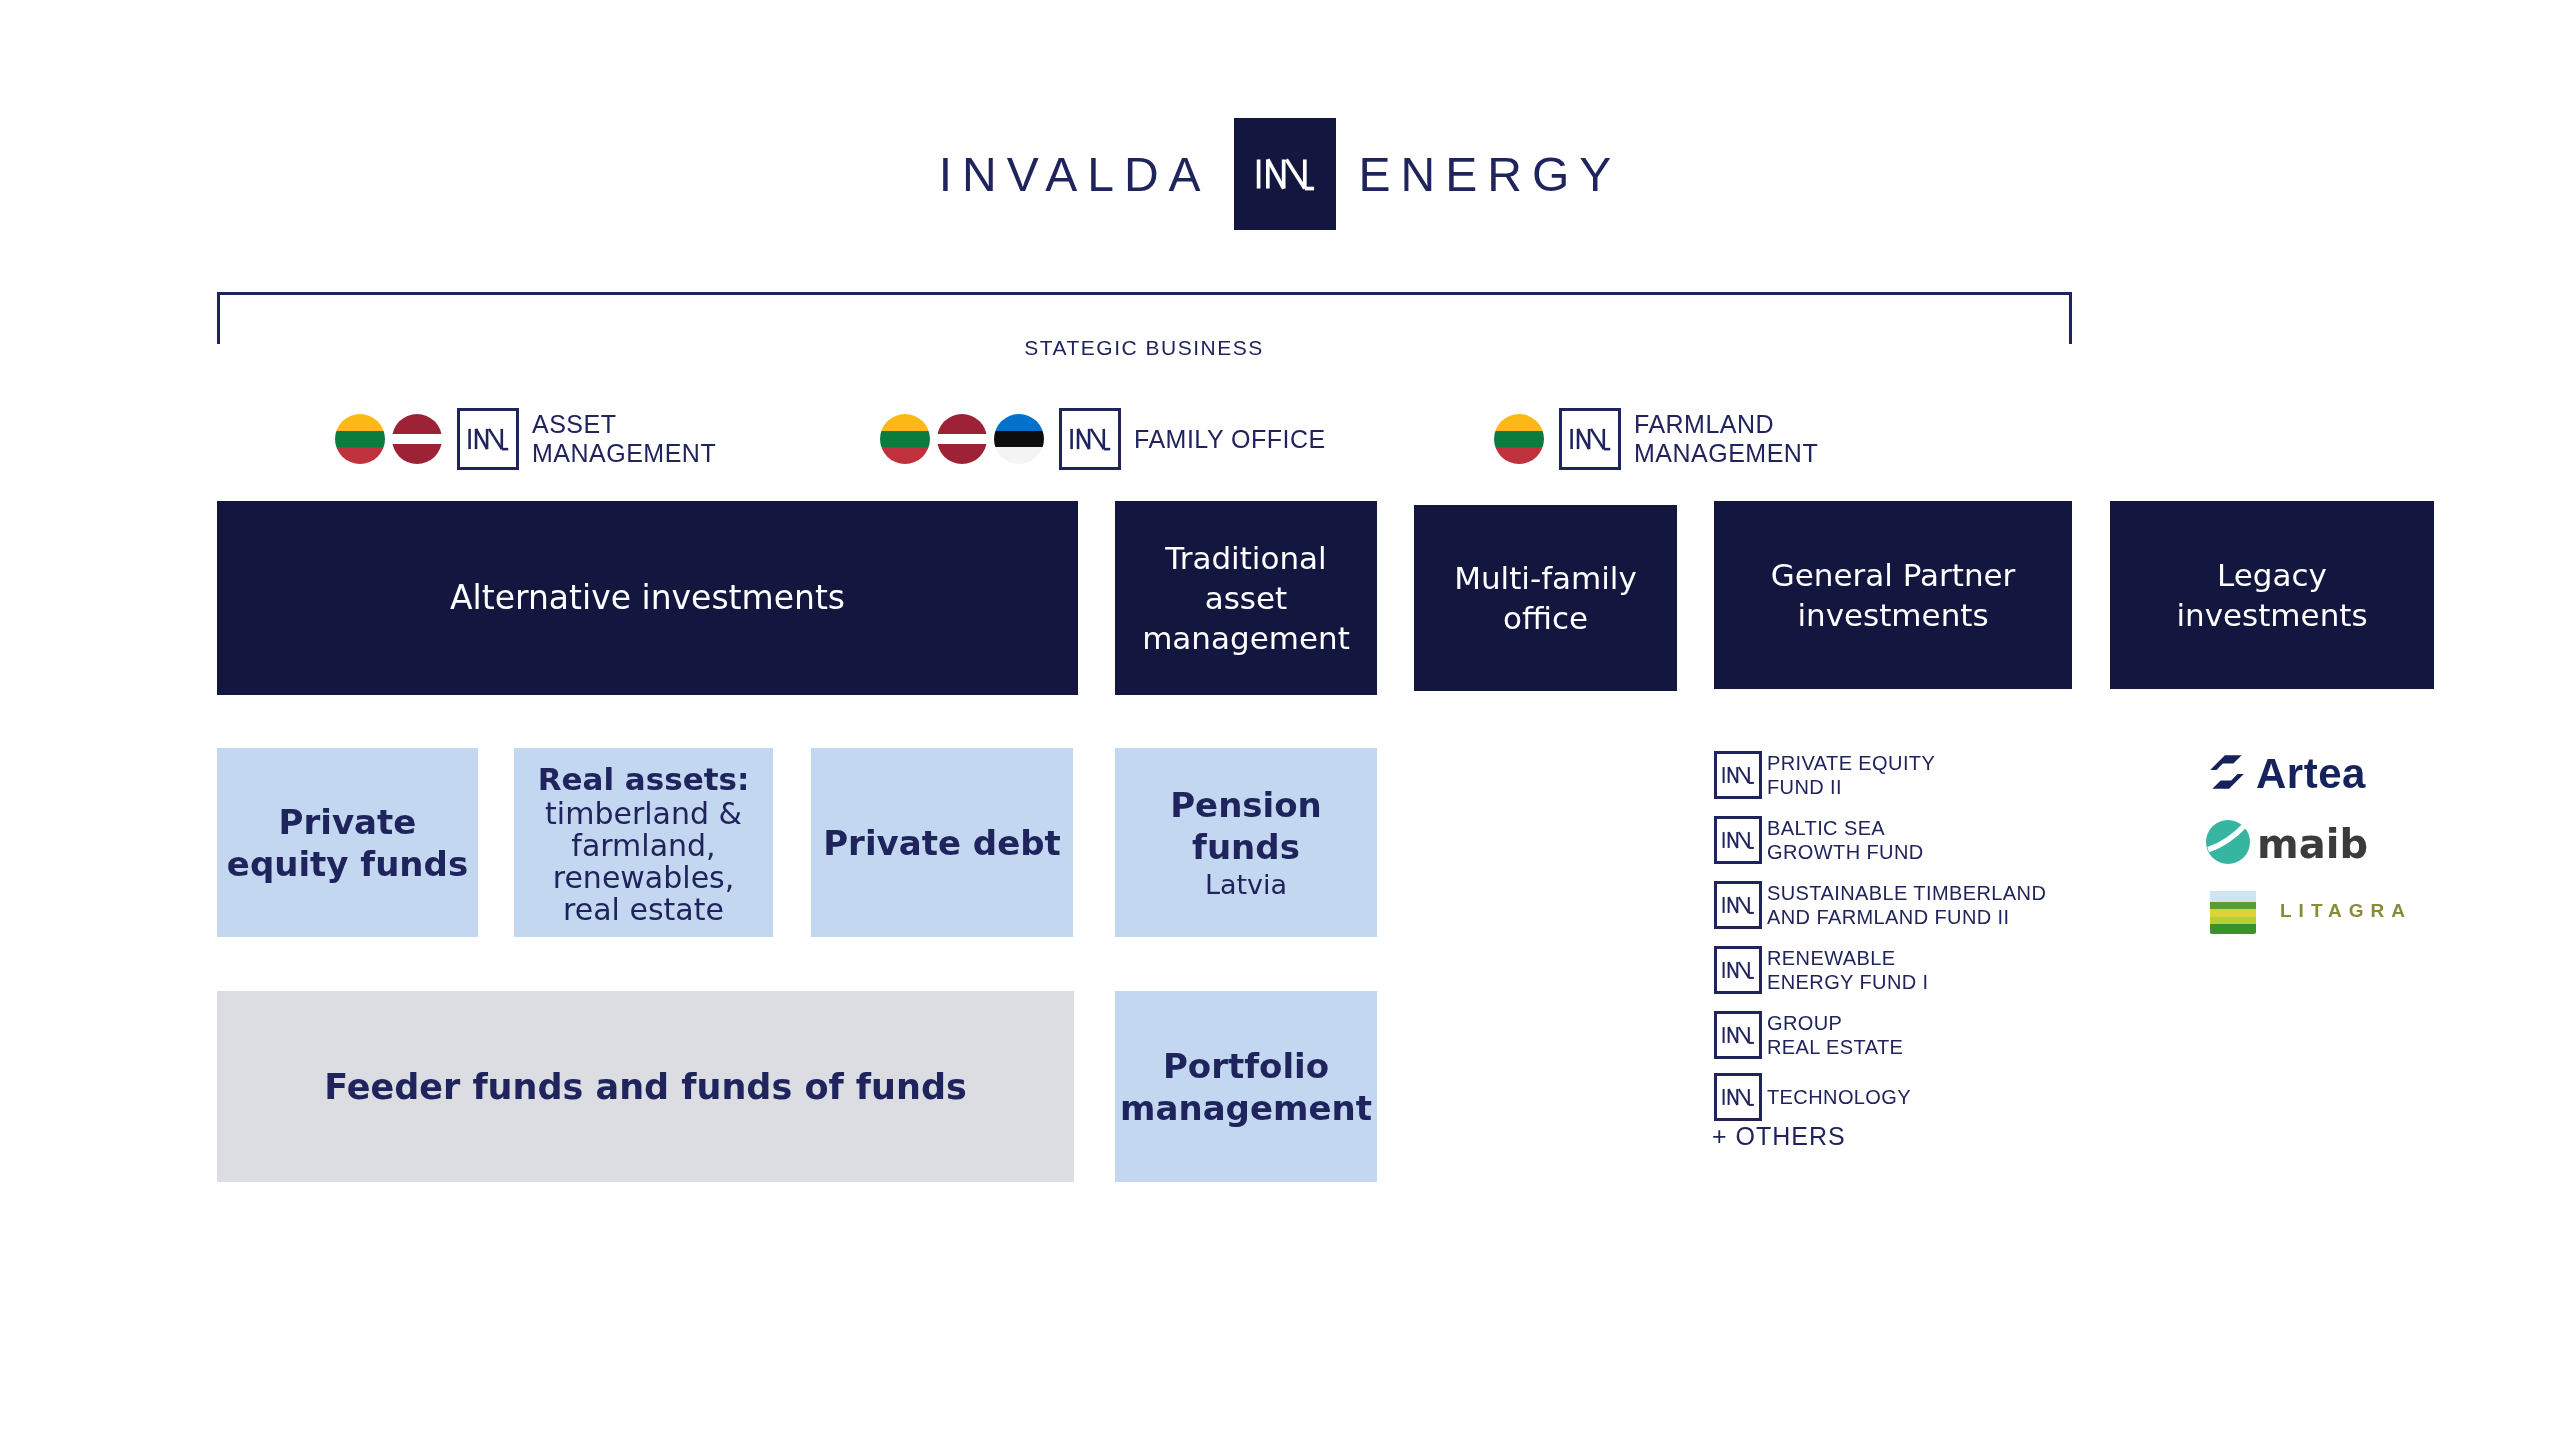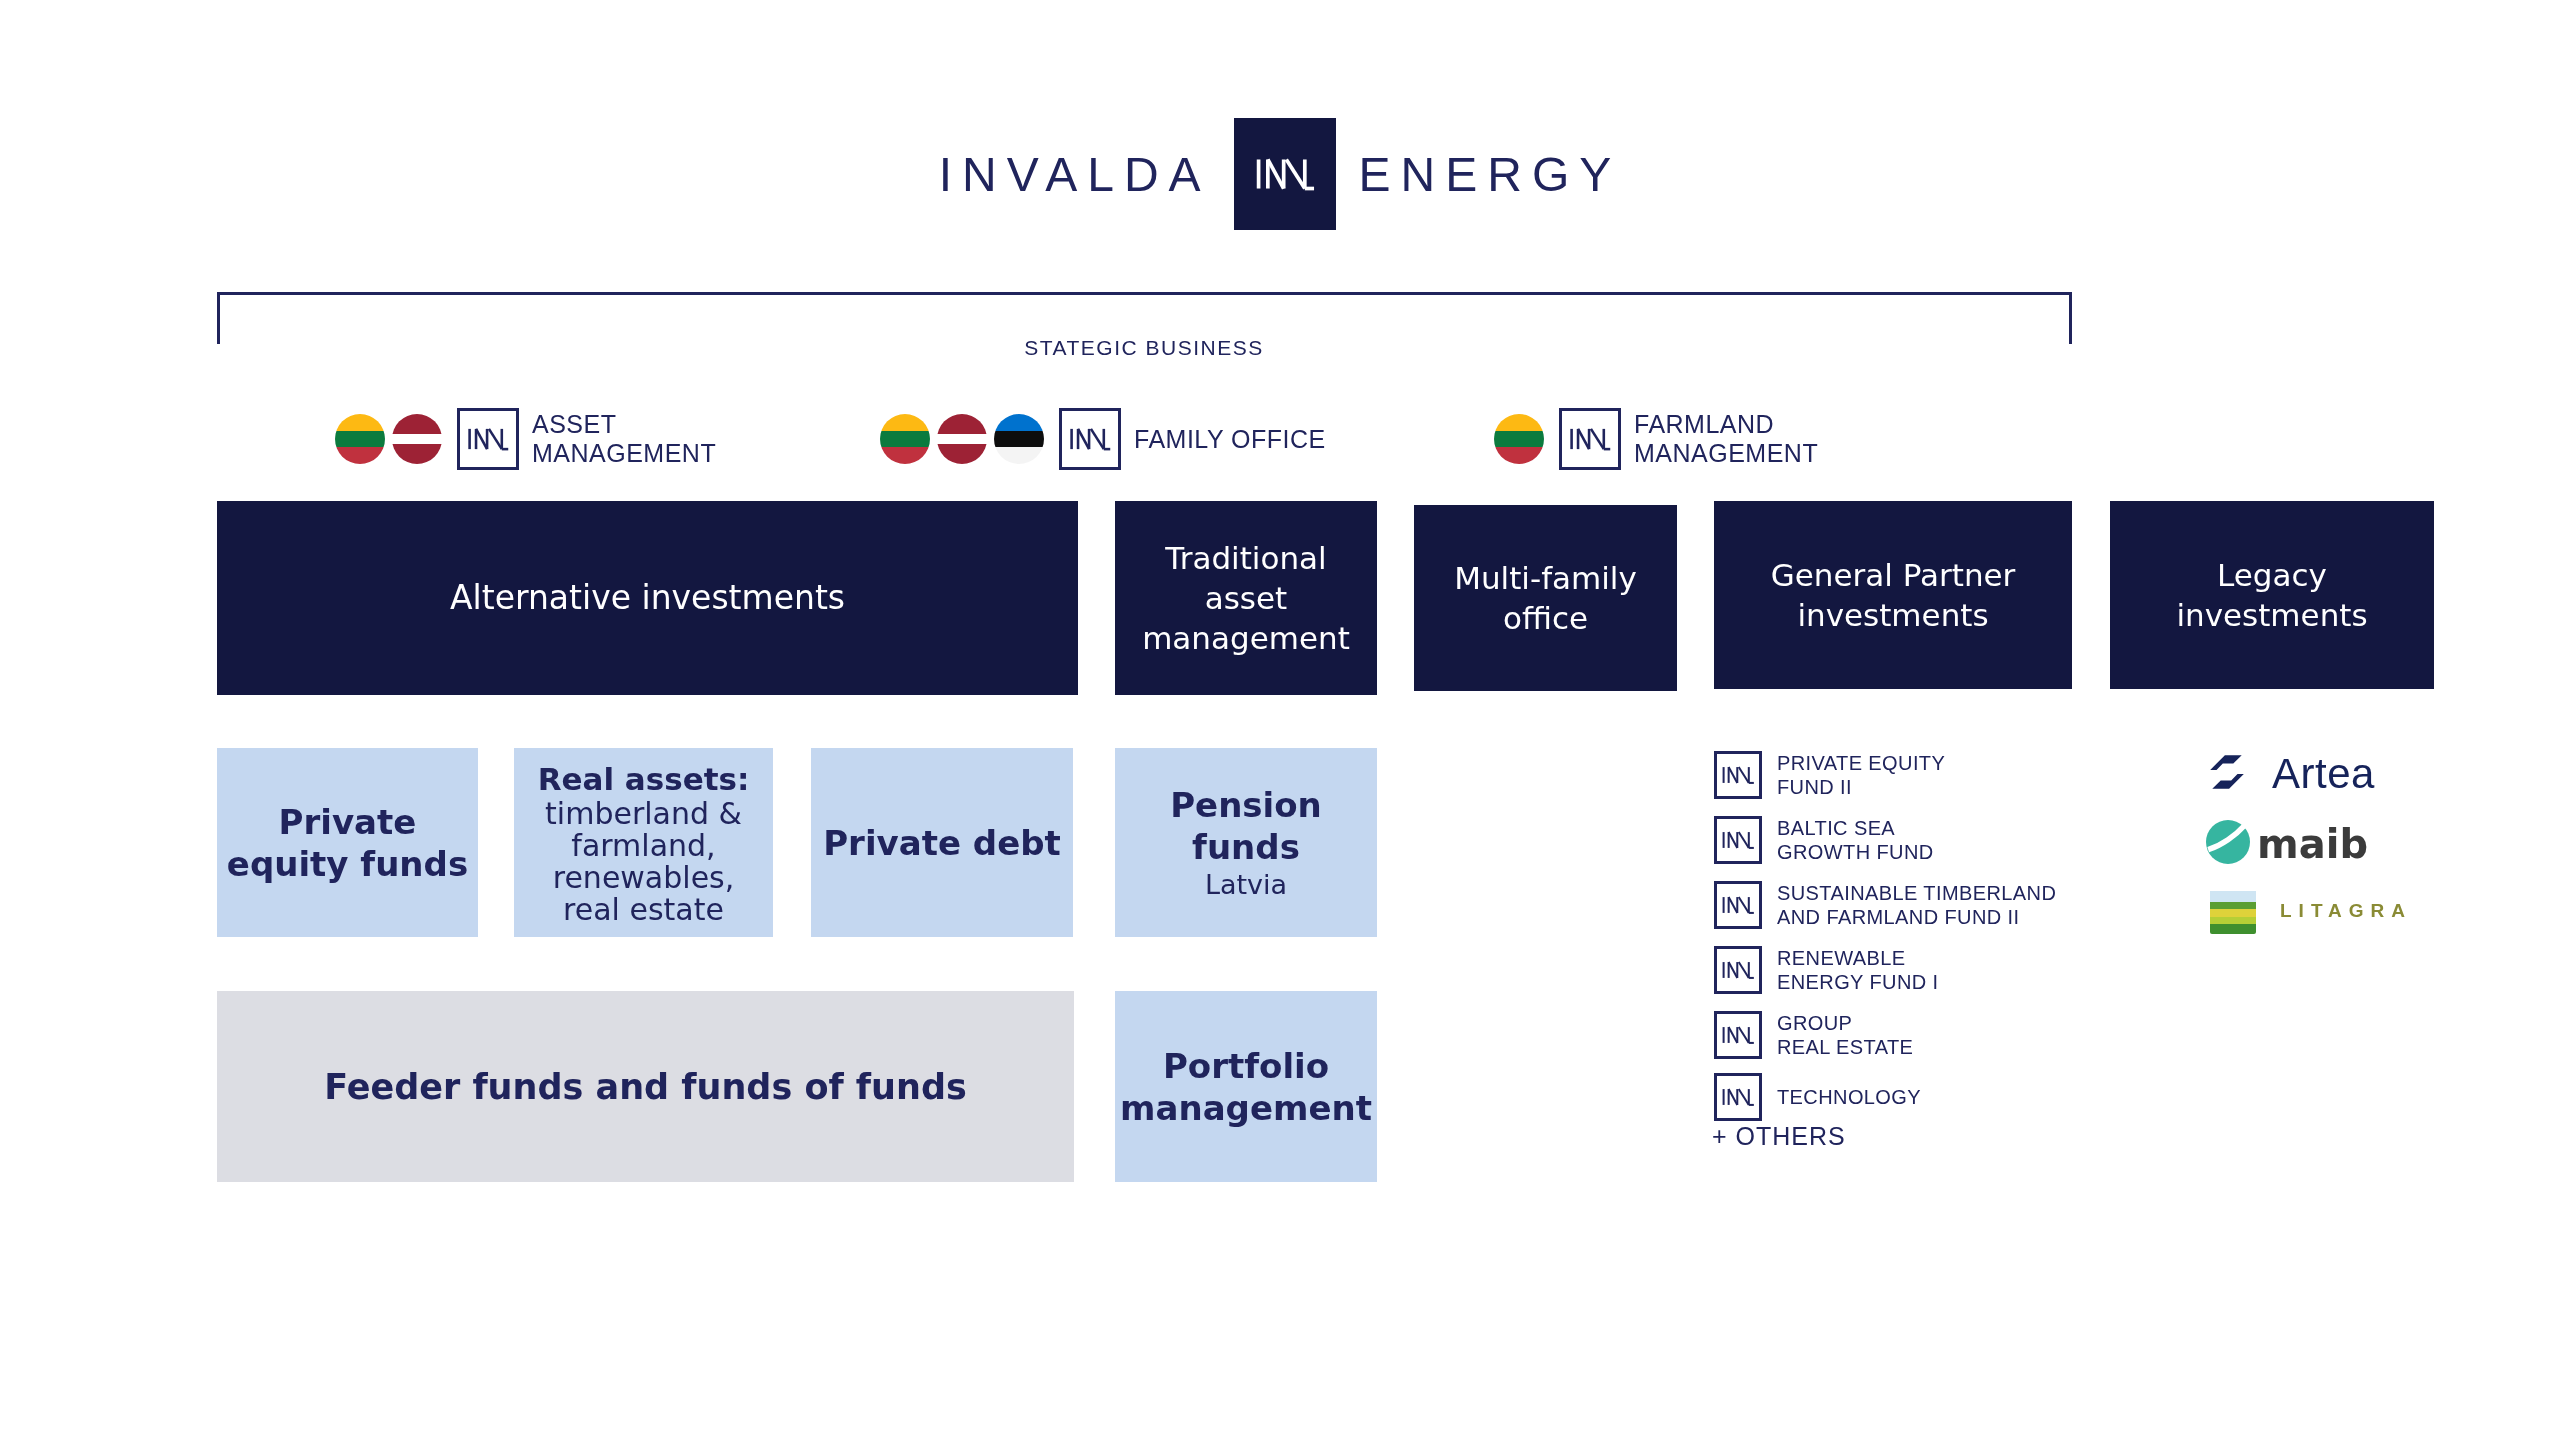--- a/index.html
+++ b/index.html
@@ -49,35 +49,35 @@
   .card { position:absolute; background:var(--light-blue,#c4d7f0);
           color:var(--text-navy,#15195a); display:flex; flex-direction:column;
           align-items:center; justify-content:center; text-align:center;
           font-family:"DejaVu Sans",sans-serif; font-weight:700;
           font-size:34px; line-height:42px; }
   .card.gray { background:var(--gray,#dcdde3); }
   .card .sub { font-weight:400; font-size:27px; line-height:33px; }
   .card .sub-lines { font-weight:400; font-size:30px; line-height:32px; }
 
   
-  .fund-item { position:absolute; display:flex; align-items:center; gap:15px; }
+  .fund-item { position:absolute; display:flex; align-items:center; gap:5px; }
   .fund-icon { width:48px; height:48px; border:3px solid var(--text-navy,#262a5e);
                box-sizing:border-box; background:#ffffff; flex:0 0 auto;
                display:flex; align-items:center; justify-content:center; }
   .fund-icon svg { color:var(--text-navy,#262a5e); }
   .fund-label { font-size:20px; line-height:24px; color:var(--text-navy,#262a5e);
                 letter-spacing:0.4px; }
   .fund-label span { display:block; }
   .others { position:absolute; font-size:25px; letter-spacing:1px;
             color:var(--text-navy,#262a5e); }
 
   
   .legacy-row { position:absolute; display:flex; align-items:center; }
-  .artea-text { font-family:"Liberation Sans",sans-serif; font-size:42px; font-weight:400;
-                color:var(--artea-navy,#16235a); margin-left:24px; letter-spacing:0.5px; }
+  .artea-text { font-family:"Liberation Sans",sans-serif; font-size:42px; font-weight:700;
+                color:var(--artea-navy,#16235a); margin-left:8px; letter-spacing:0.5px; }
   .maib-text  { font-family:"DejaVu Sans",sans-serif; font-size:40px; font-weight:700;
                 color:#3b3b3b; margin-left:7px; }
   .litagra-sq { width:46px; height:46px; border-radius:2px;
                 background:linear-gradient(180deg,#ffffff 0%,#ffffff 6%,#cfe5f3 6%,#cfe5f3 30%,#5a9e33 30%,#5a9e33 46%,#ded23a 46%,#ded23a 62%,#b5cf36 62%,#b5cf36 78%,#3e8f2e 78%,#3e8f2e 100%); }
   .litagra-text { font-family:"Liberation Sans",sans-serif; font-size:19px; font-weight:700;
                   letter-spacing:7px; color:var(--litagra-olive,#8a8b35); margin-left:24px; }
 </style>
 </head>
 <body>
 

